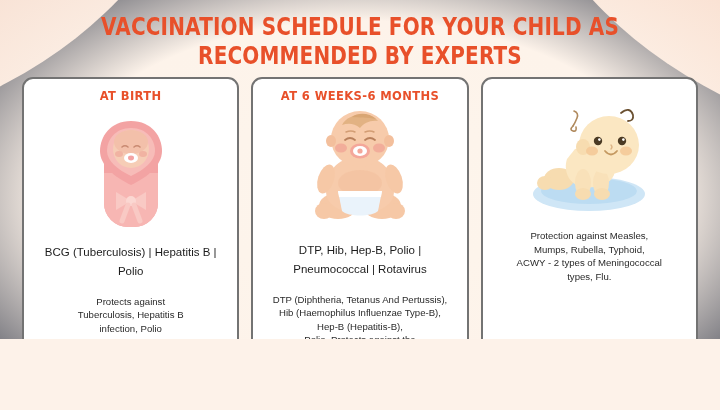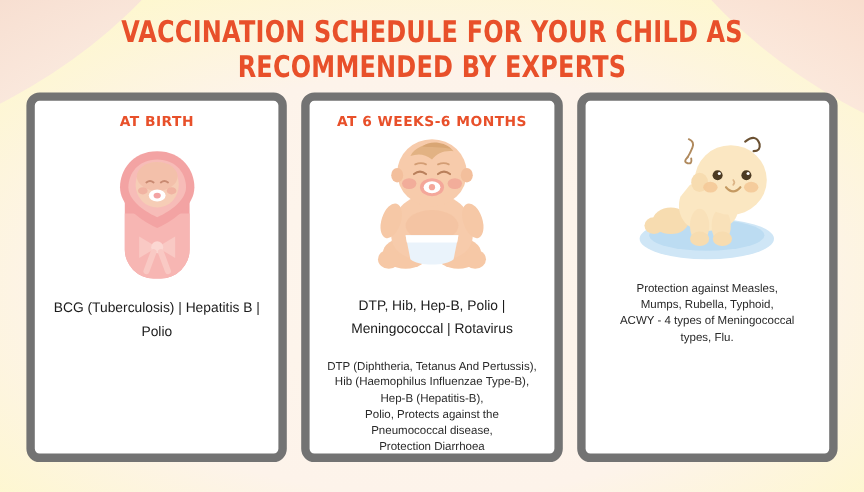--- a/index.html
+++ b/index.html
@@ -10,22 +10,22 @@
     width: 720px;
     height: 410px;
     overflow: hidden;
     font-family: "Liberation Sans", sans-serif;
     background: #fdf2e9;
   }
 
   #poster {
     position: relative;
     width: 720px;
-    height: 410px;
-    background: #fef9c3;
+    height: 339px;
+    background: #0f172a;
     overflow: hidden;
   }
 
   
   .bg-blob {
     position: absolute;
     pointer-events: none;
   }
   .bg-blob-left {
     top: -190px;
@@ -77,21 +77,21 @@
     z-index: 3;
     display: flex;
     gap: 12px;
     padding: 7px 22px 0 22px;
     box-sizing: border-box;
     height: 315px;
   }
   .card {
     flex: 1 1 0;
     background: #ffffff;
-    border: 7px solid #737373;
+    border: 2px solid #737373;
     border-radius: 11px;
     box-sizing: border-box;
     padding: 8px 10px 10px 10px;
     display: flex;
     flex-direction: column;
     align-items: center;
     overflow: hidden;
   }
   .card-title {
     color: #e8502a;
@@ -183,20 +183,23 @@
           <path d="M39 90 L24 81 L24 99 Z" fill="#f9c9c4"></path>
           <path d="M39 90 L54 81 L54 99 Z" fill="#f9c9c4"></path>
           <circle cx="39" cy="90" r="5" fill="#fbd7d2"></circle>
           <path d="M36 94 L30 110" stroke="#f9c9c4" stroke-width="5" stroke-linecap="round"></path>
           <path d="M42 94 L48 110" stroke="#f9c9c4" stroke-width="5" stroke-linecap="round"></path>
         </svg>
       </div>
 
       <div class="vaccines"><span>BCG (Tuberculosis) | Hepatitis B | Polio</span><sup></sup><span></span></div>
 
+      <div class="desc">Protects against
+Tuberculosis, Hepatitis B
+infection, Polio</div>
     </div>
 
     <div class="card">
       <div class="card-title">AT 6 WEEKS-6 MONTHS</div>
 
       <div class="art">
         <svg width="104" height="120" viewBox="0 0 104 120" aria-hidden="true">
 
           <ellipse cx="30" cy="99" rx="19" ry="13" fill="#f6c8a6"></ellipse>
           <ellipse cx="74" cy="99" rx="19" ry="13" fill="#f6c8a6"></ellipse>
@@ -229,21 +232,21 @@
 
           <ellipse cx="33" cy="41" rx="6" ry="4.5" fill="#f0a596" opacity="0.8"></ellipse>
           <ellipse cx="71" cy="41" rx="6" ry="4.5" fill="#f0a596" opacity="0.8"></ellipse>
 
           <ellipse cx="52" cy="44" rx="10" ry="7.5" fill="#f4a79a"></ellipse>
           <ellipse cx="52" cy="44" rx="7" ry="5" fill="#ffffff"></ellipse>
           <circle cx="52" cy="44" r="2.6" fill="#f4a79a"></circle>
         </svg>
       </div>
 
-      <div class="vaccines"><span>DTP, Hib, Hep-B, Polio | Meningococcal | Rotavirus</span><sup></sup><span></span></div>
+      <div class="vaccines"><span>DTP, Hib, Hep-B, Polio | Pneumococcal | Rotavirus</span><sup></sup><span></span></div>
 
       <div class="desc">DTP (Diphtheria, Tetanus And Pertussis),
 Hib (Haemophilus Influenzae Type-B),
 Hep-B (Hepatitis-B),
 Polio, Protects against the
 Pneumococcal disease,
 Protection Diarrhoea</div>
     </div>
 
     <div class="card">
@@ -285,18 +288,18 @@
 
           <path d="M76 54 q6 7 12 0" stroke="#c59a62" stroke-width="1.8" fill="none" stroke-linecap="round"></path>
 
           <path d="M82 48 q2 2 0 4" stroke="#ddb587" stroke-width="1.4" fill="none" stroke-linecap="round"></path>
         </svg>
       </div>
 
 
       <div class="desc">Protection against Measles,
 Mumps, Rubella, Typhoid,
-ACWY - 4 types of Meningococcal
+ACWY - 2 types of Meningococcal
 types, Flu.</div>
     </div>
 
   </div>
 </div>
 
 </body></html>

